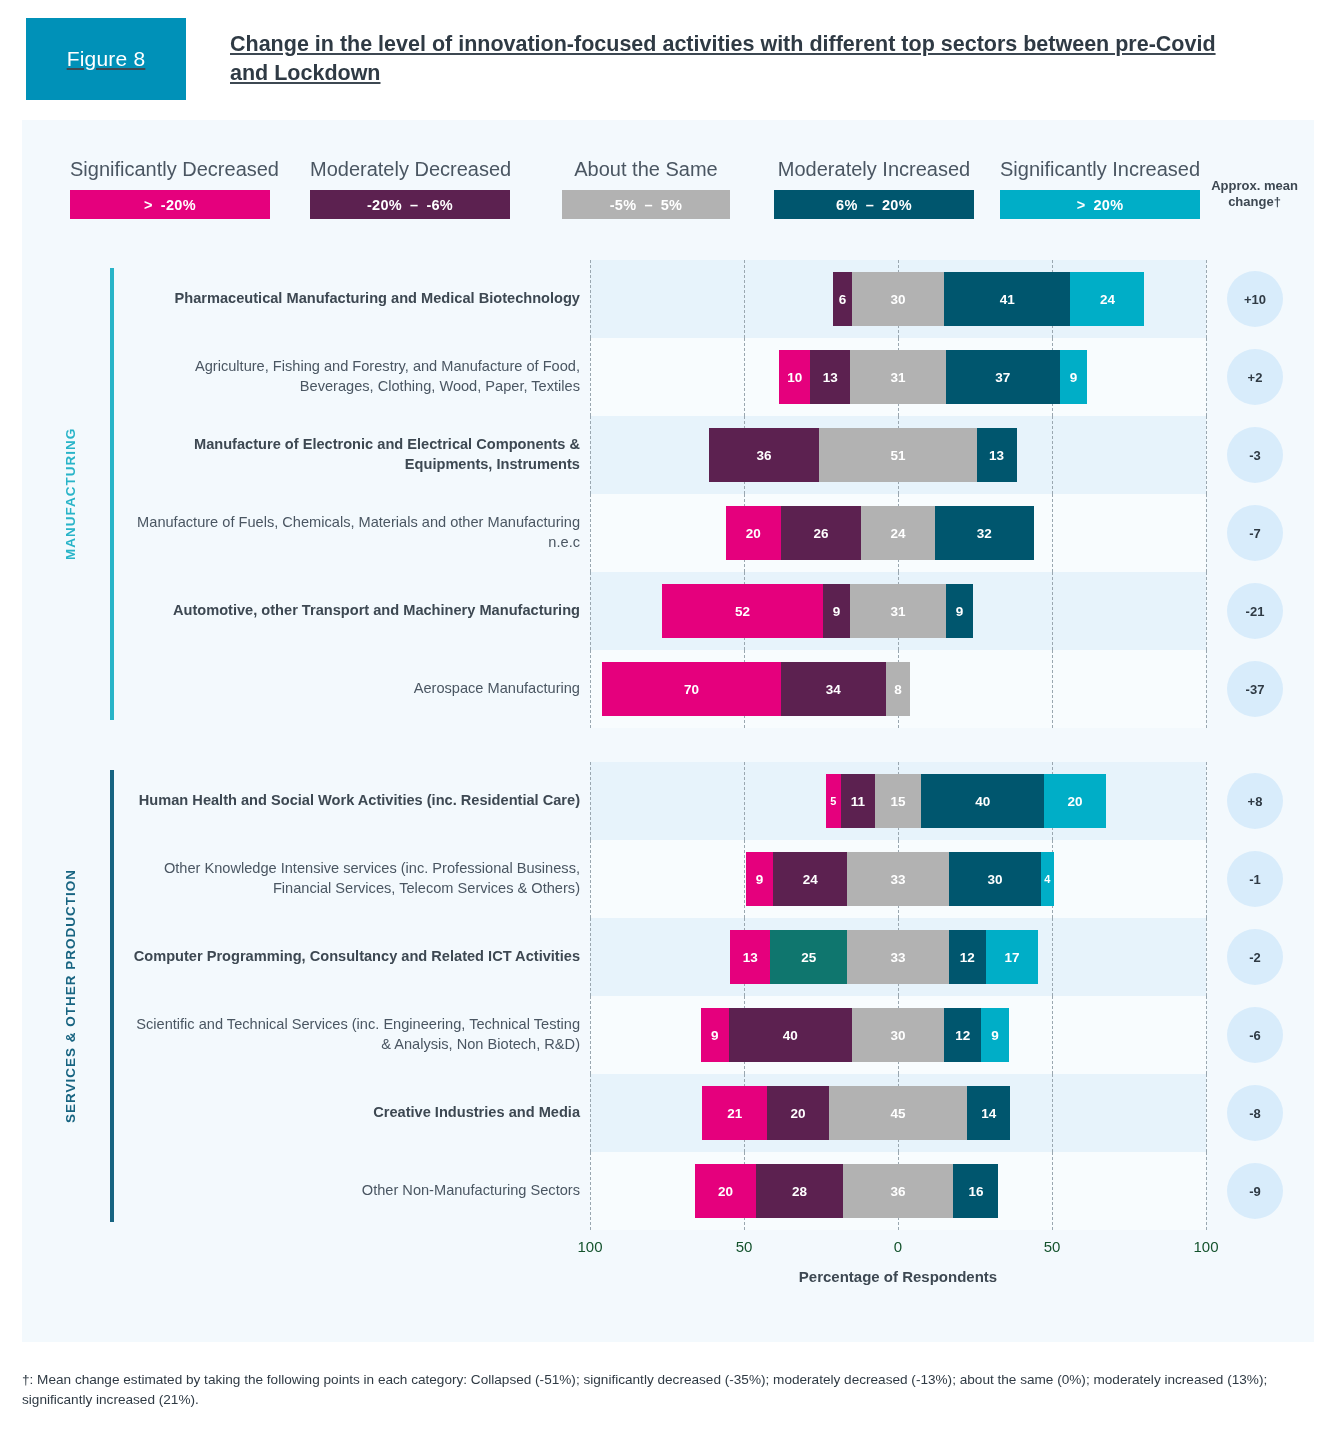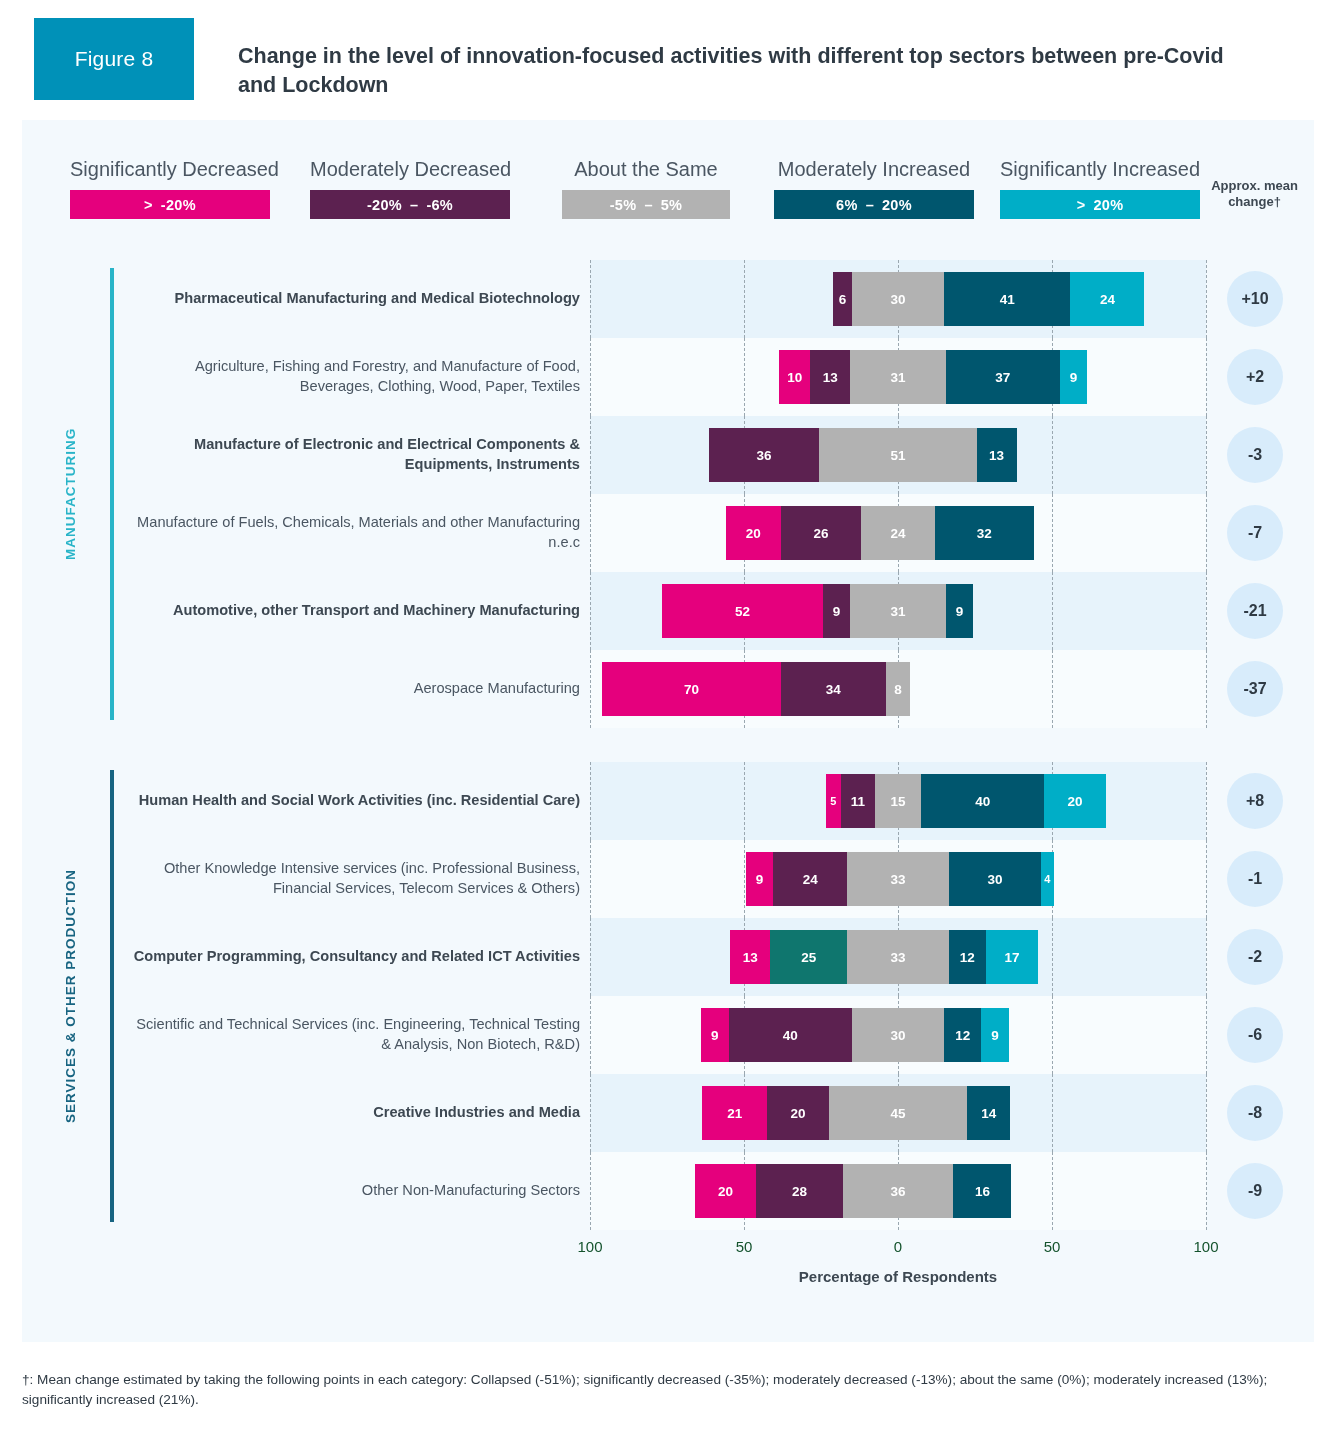--- a/index.html
+++ b/index.html
@@ -6,21 +6,21 @@
   html, body { margin:0; padding:0; }
   body {
     width: 1336px; height: 1440px;
     background: #ffffff;
     font-family: "Liberation Sans", sans-serif;
     color: #3d4852;
     overflow: hidden;
   }
 
   
-  .header { display: flex; align-items: flex-end; padding: 18px 0 0 16px; }
+  .header { display: flex; align-items: flex-start; padding: 18px 0 0 8px; text-decoration: underline; }
   .fig-badge {
     width: 160px; height: 82px;
     background: #0091B8;
     color: #ffffff;
     display: flex; align-items: center; justify-content: center;
     font-size: 21px; letter-spacing: .2px;
     margin-left: 18px; flex: 0 0 auto;
   }
   .fig-title {
     margin-left: 44px; margin-right: 110px; margin-top: 12px;
@@ -82,21 +82,21 @@
     display: flex; align-items: center; justify-content: center;
     color: #ffffff; font-size: 13.5px; font-weight: bold;
   }
   .seg.gray-seg { color: #ffffff; }
 
   .mean-circle {
     position: absolute; left: 1205px; top: 50%; transform: translateY(-50%);
     width: 56px; height: 56px; border-radius: 50%;
     background: #d8ecfb;
     display: flex; align-items: center; justify-content: center;
-    font-size: 16px; font-weight: bold; color: #2f3a44;
+    font-size: 13px; font-weight: bold; color: #2f3a44;
   }
 
   
   .axis { position: relative; height: 72px; }
   .tick {
     position: absolute; top: 8px; transform: translateX(-50%);
     font-size: 15px; color: #14532d;
   }
   .axis-title {
     position: absolute; top: 38px; left: 568px; width: 616px;
@@ -377,21 +377,21 @@
           <div class="track">
             <div class="grid-line" style="left: 0px;"></div>
             <div class="grid-line" style="left: 154px;"></div>
             <div class="grid-line" style="left: 308px;"></div>
             <div class="grid-line" style="left: 462px;"></div>
             <div class="grid-line" style="left: 616px;"></div>
             <div class="bar-wrap">
               <div class="seg" style="left: 104.72px; width: 61.6px; background: rgb(229, 0, 125);">20</div>
               <div class="seg" style="left: 166.32px; width: 86.24px; background: rgb(92, 33, 80);">28</div>
               <div class="seg gray-seg" style="left: 252.56px; width: 110.88px; background: rgb(178, 178, 178);">36</div>
-              <div class="seg" style="left: 363.44px; width: 58px; background: rgb(0, 86, 110);">16</div>
+              <div class="seg" style="left: 363.44px; width: 45px; background: rgb(0, 86, 110);">16</div>
             </div>
           </div>
           <div class="mean-circle">-9</div>
         </div>
       </div>
       <div class="axis">
         <div class="tick" style="left: 568px;">100</div>
         <div class="tick" style="left: 722px;">50</div>
         <div class="tick" style="left: 876px;">0</div>
         <div class="tick" style="left: 1030px;">50</div>

